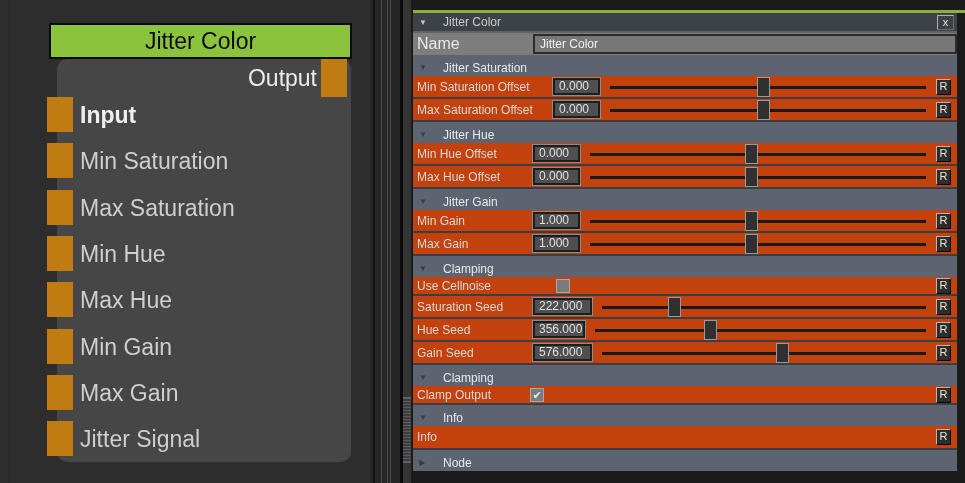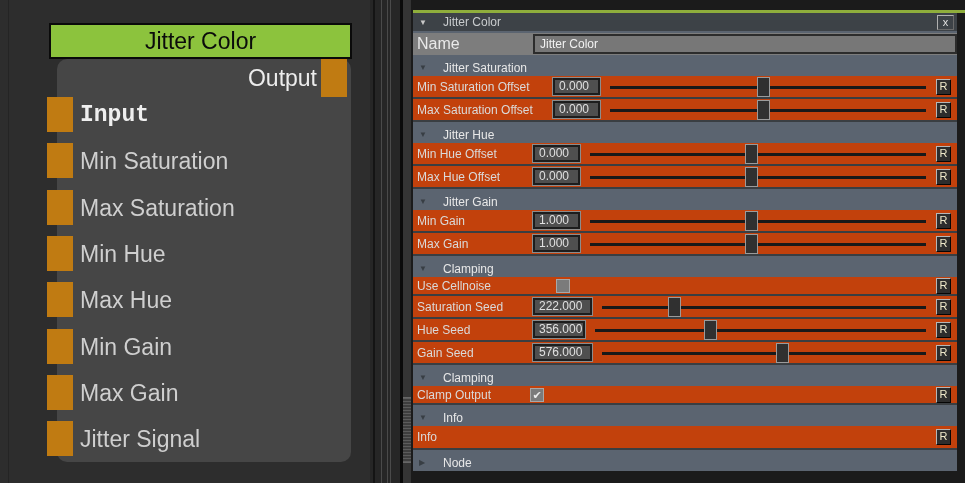--- a/index.html
+++ b/index.html
@@ -12,21 +12,21 @@
   #node-area .edge-line { position:absolute; left:8px; top:0; width:1px; height:483px; background:#242424; }
   #node-title { position:absolute; left:49px; top:23px; width:303px; height:36px; background:#8cc33d; border:2px solid #0a0a0a;
                 color:#0b0b0b; font-size:23px; text-align:center; line-height:32px; }
   #node-body { position:absolute; left:57px; top:59px; width:294px; height:403px; background:#464646; border-radius:10px; }
   .out-row { position:absolute; left:51px; top:59px; width:296px; height:38px; }
   .out-label { position:absolute; right:30px; top:50%; transform:translateY(-50%); color:#ececec; font-size:23px; }
   .out-port { position:absolute; right:0; top:0; width:26px; height:38px; background:#c07b12; }
   .port-row { position:absolute; left:47px; height:35px; }
   .in-port { position:absolute; left:0; top:0; width:26px; height:35px; background:#c07b12; }
   .port-label { position:absolute; left:33px; top:50%; transform:translateY(-50%); color:#cfcfcf; font-size:23px; white-space:nowrap; }
-  .port-label.bold { font-weight:bold; color:#efefef;font-family:Liberation Mono, monospace; }
+  .port-label.bold { font-weight:bold; color:#efefef; }
 
   
   #divider { position:absolute; left:370px; top:0; width:41px; height:483px; background:#262626; }
   #divider .vl { position:absolute; top:0; height:483px; }
   #scroll-track { position:absolute; left:33px; top:0; width:8px; height:483px; background:#343434; }
   #scroll-thumb { position:absolute; left:33px; top:397px; width:8px; height:66px; background:#3e3e3e;
                   background-image:repeating-linear-gradient(to bottom,#5c5c5c 0,#5c5c5c 1px,transparent 1px,transparent 3px);
                   border-top:1px solid #666; border-bottom:1px solid #666; }
 
   

